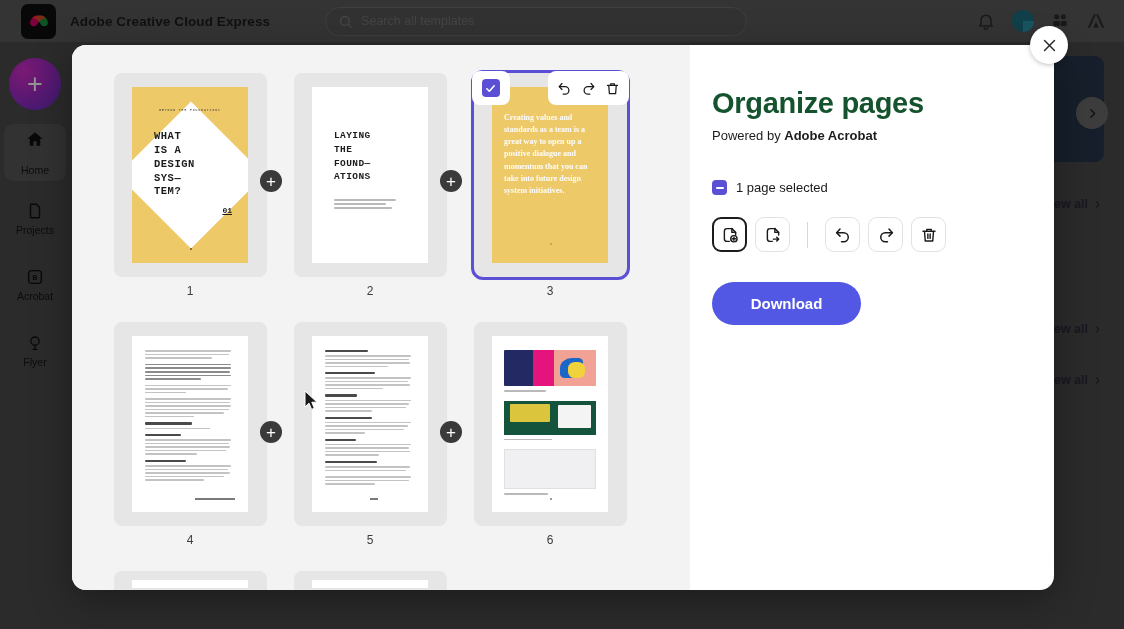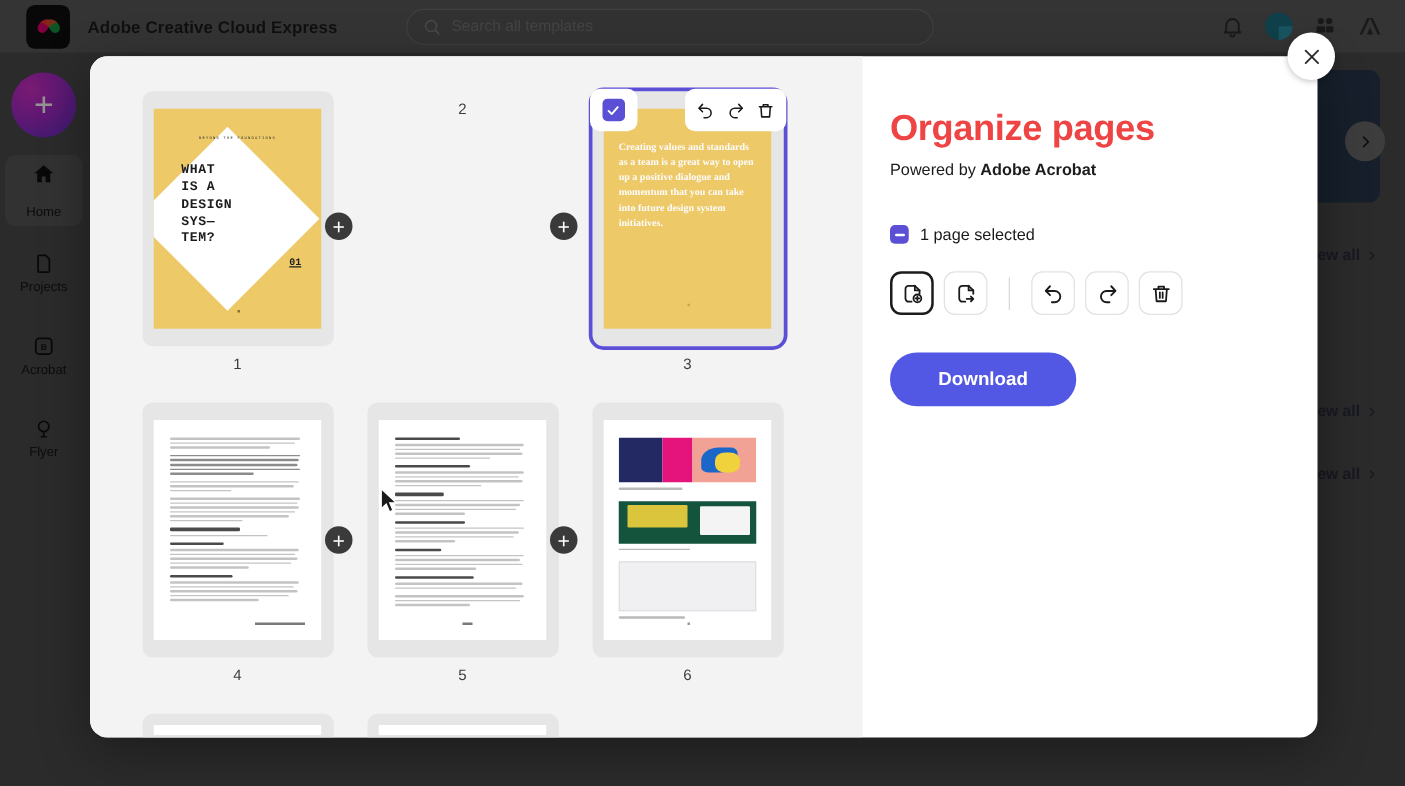--- a/index.html
+++ b/index.html
@@ -112,21 +112,21 @@
   }
   .pages-grid { display: flex; flex-wrap: wrap; }
   .page-cell { position: relative; width: 180px; margin: 0 0 24px 0; }
   .page-frame {
     width: 153px; height: 204px; border-radius: 8px; background: #e6e6e6;
     display: flex; align-items: center; justify-content: center; position: relative;
     margin: 0 auto;
   }
   .page-cell.selected .page-frame { outline: 3px solid #5b4fd6; border-radius: 9px; }
   .page-paper {
-    width: 134px; height: 176px; background: #fff; position: relative; overflow: hidden;
+    width: 116px; height: 176px; background: #fff; position: relative; overflow: hidden;
   }
   .page-num { text-align: center; font-size: 12px; color: #3c3c3c; margin-top: 7px; width: 153px; margin-left: auto; margin-right: auto; }
 
   
   .p1 { background: #edc968; display: flex; align-items: center; justify-content: center; }
   .p1-diamond {
     position: absolute; width: 104px; height: 104px; background: #fff; transform: rotate(45deg);
     left: 7px; top: 36px;
   }
   .p1-kicker {
@@ -195,21 +195,21 @@
     display: flex; align-items: center; justify-content: center;
   }
   .page-tools {
     position: absolute; right: -2px; top: -2px; height: 34px; background: #fff; border-radius: 8px;
     display: flex; align-items: center; gap: 9px; padding: 0 9px; z-index: 10;
   }
   .page-tools svg { width: 15px; height: 15px; }
 
   
   .info-pane { flex: 1; padding: 42px 0 0 22px; position: relative; }
-  .info-title { font-size: 29px; font-weight: bold; color: #ef4444; letter-spacing: -.3px; }
+  .info-title { font-size: 29px; font-weight: bold; color: #14532d; letter-spacing: -.3px; }
   .info-sub { font-size: 13px; color: #1c1c1c; margin-top: 8px; }
   .info-sub b { font-weight: bold; }
   .sel-row { display: flex; align-items: center; gap: 9px; margin-top: 37px; }
   .sel-box {
     width: 15px; height: 15px; border-radius: 4px; background: #5b4fd6;
     display: flex; align-items: center; justify-content: center;
   }
   .sel-dash { width: 8px; height: 2px; background: #fff; border-radius: 1px; }
   .sel-label { font-size: 13px; color: #1a1a1a; }
 
@@ -395,20 +395,33 @@
             <div class="p1-dot"></div>
           </div>
         </div>
         <div class="page-num">1</div>
         <div class="plus-btn plus-row1">
           <span>+</span>
         </div>
       </div>
 
       <div class="page-cell">
+        <div class="page-frame">
+          <div class="page-paper" style="background:#fff">
+            <div class="p2-title" style="white-space:pre-line">LAYING
+THE
+FOUND—
+ATIONS</div>
+            <div class="p2-sub">
+              <div class="txtline" style="width:62px"></div>
+              <div class="txtline" style="width:52px"></div>
+              <div class="txtline" style="width:58px"></div>
+            </div>
+          </div>
+        </div>
         <div class="page-num">2</div>
         <div class="plus-btn plus-row1">
           <span>+</span>
         </div>
       </div>
 
       <div class="page-cell selected">
         <div class="page-frame">
           <div class="page-paper p3">
             <div class="p3-text">Creating values and standards as a team is a great way to open up a positive dialogue and momentum that you can take into future design system initiatives.</div>

